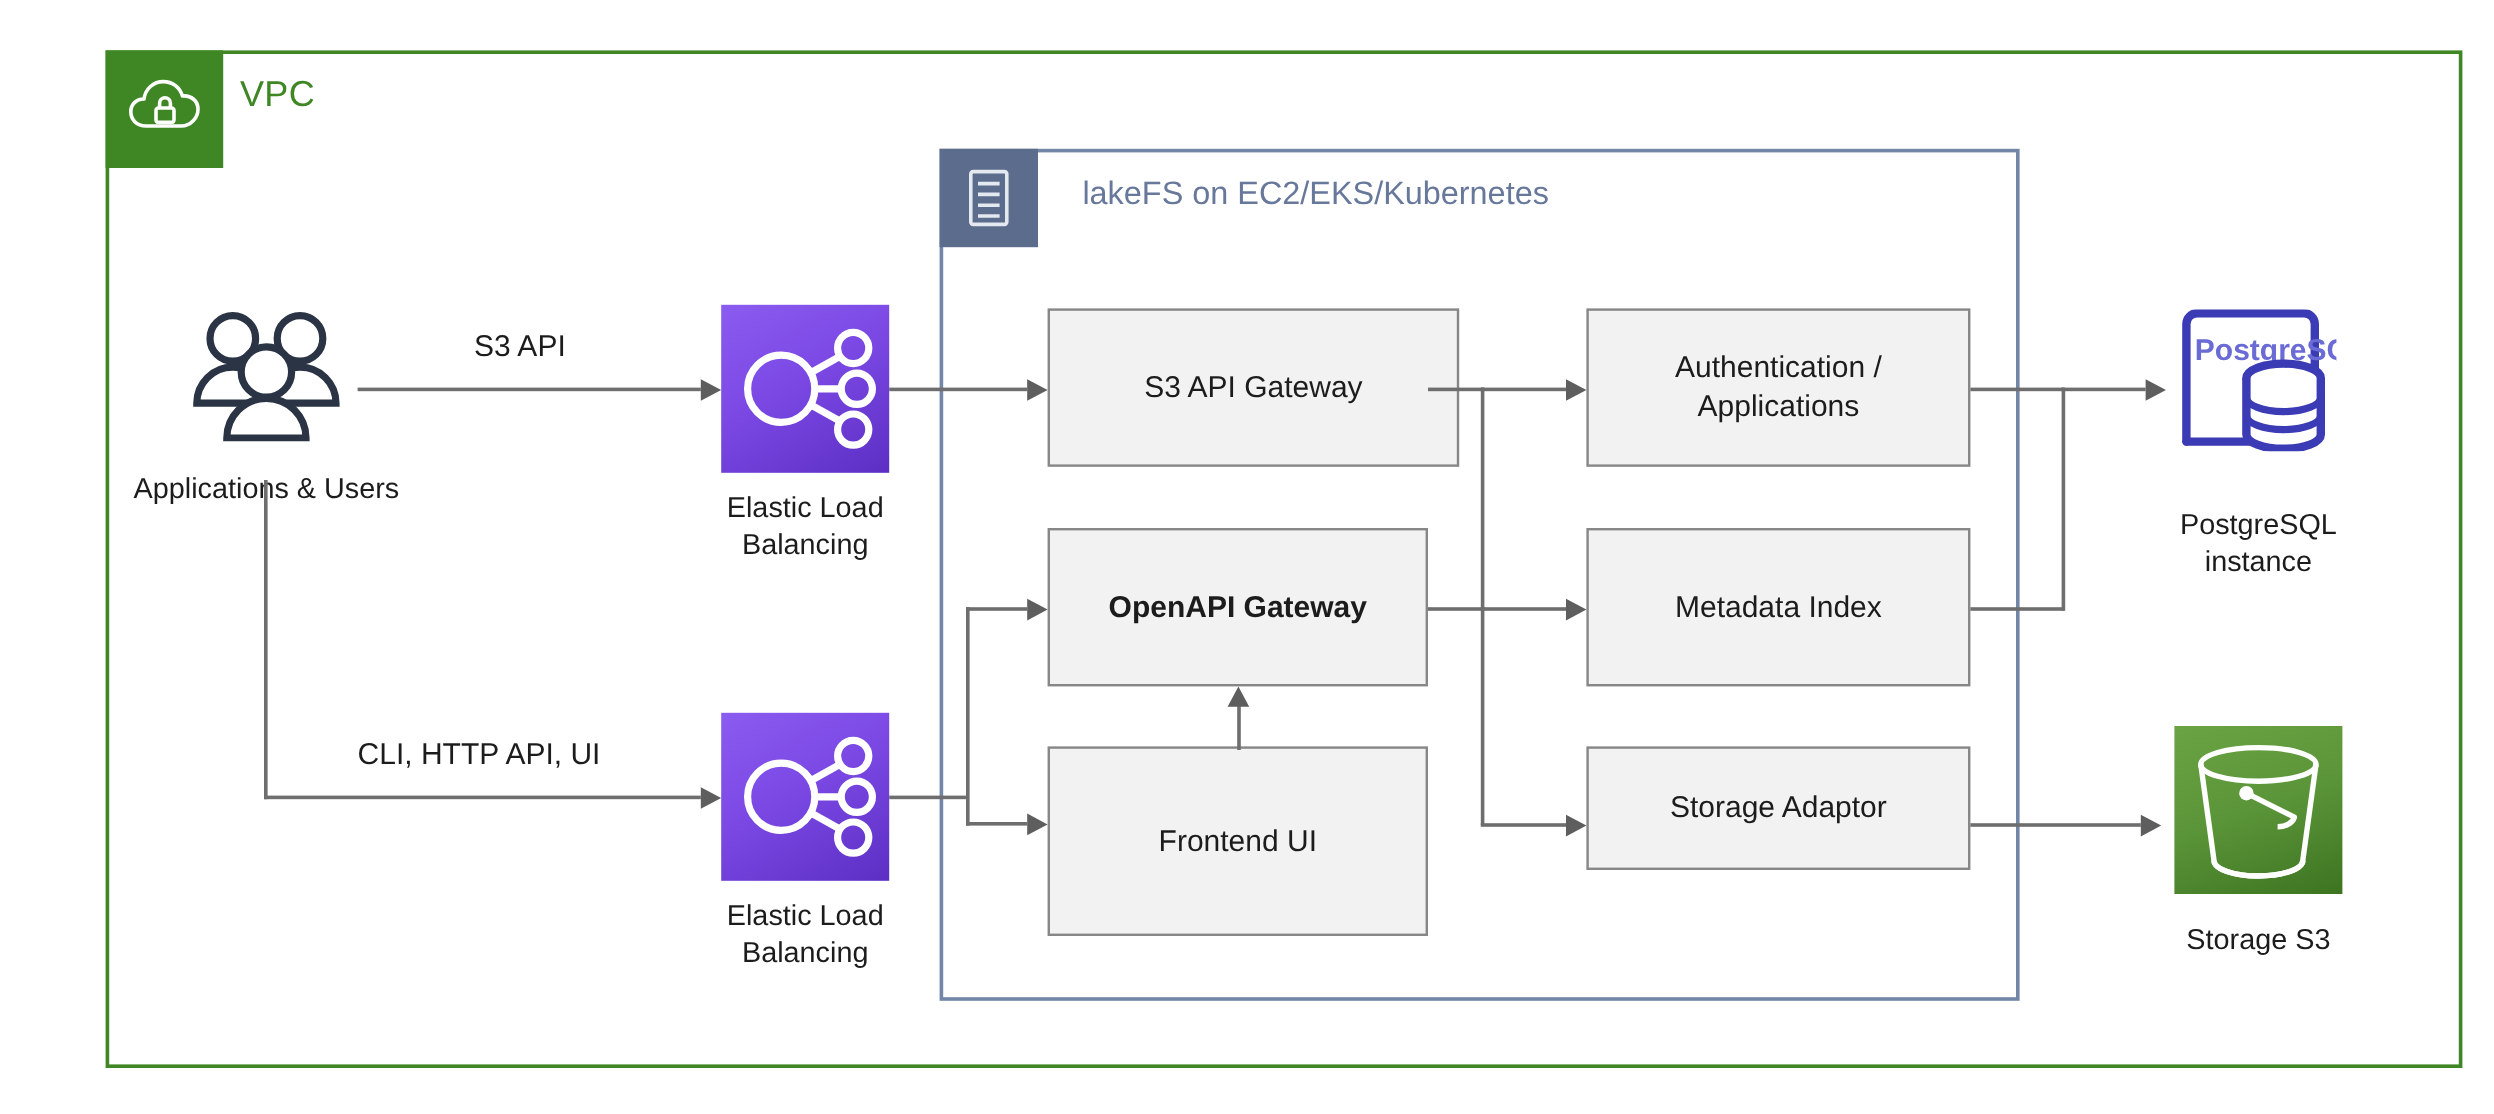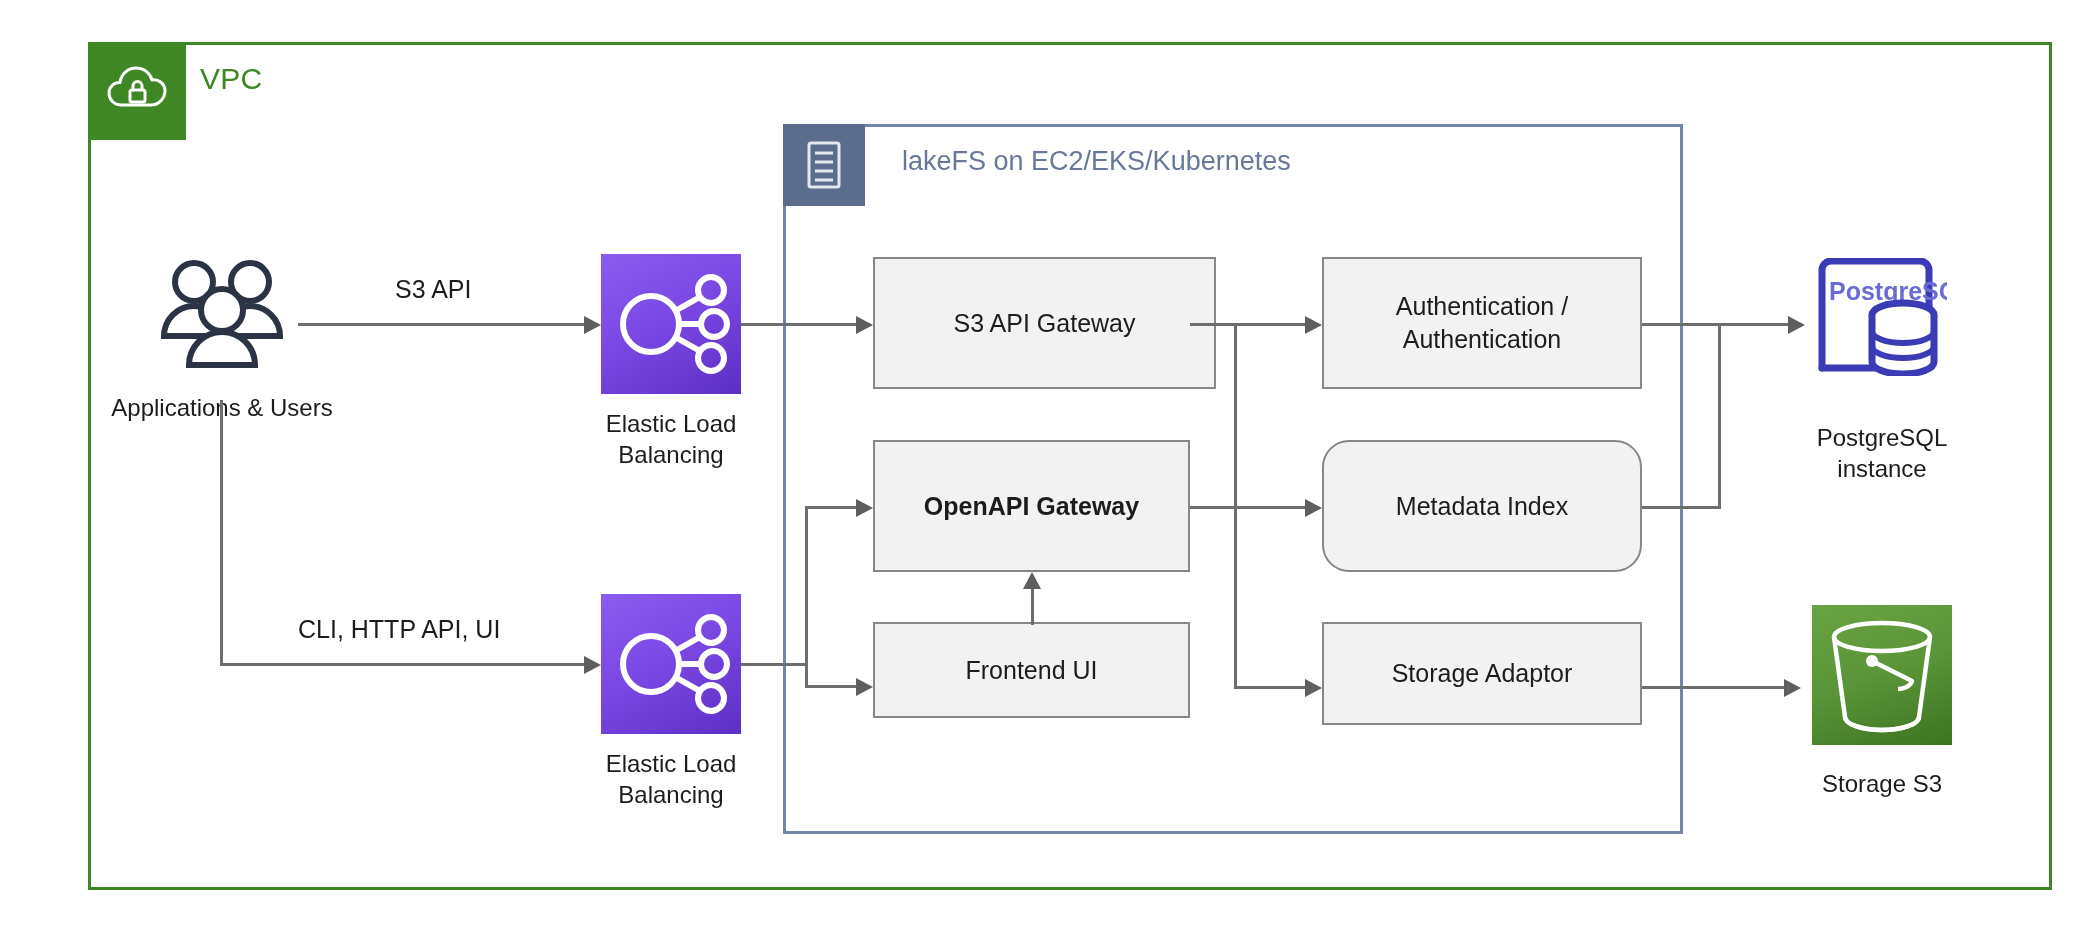--- a/index.html
+++ b/index.html
@@ -121,30 +121,30 @@
   <div class="cap" style="left:571px;top:779px;width:200px;">Balancing</div>
 
   <div class="abs pbox" style="left:873px;top:257px;width:343px;height:132px;">
     <span>S3 API Gateway</span>
   </div>
 
   <div class="abs pbox" style="left:873px;top:440px;width:317px;height:132px;font-weight:bold;">
     <span>OpenAPI Gateway</span>
   </div>
 
-  <div class="abs pbox" style="left:873px;top:622px;width:317px;height:96px;">
+  <div class="abs pbox" style="left:873px;top:622px;width:317px;height:158px;">
     <span>Frontend UI</span>
   </div>
 
   <div class="abs pbox" style="left:1322px;top:257px;width:320px;height:132px;flex-direction:column;">
     <span>Authentication /</span>
-    <span>Authentication</span>
-  </div>
-
-  <div class="abs pbox" style="left:1322px;top:440px;width:320px;height:132px;border-radius:27px;">
+    <span>Applications</span>
+  </div>
+
+  <div class="abs pbox" style="left:1322px;top:440px;width:320px;height:132px;">
     <span>Metadata Index</span>
   </div>
 
   <div class="abs pbox" style="left:1322px;top:622px;width:320px;height:103px;">
     <span>Storage Adaptor</span>
   </div>
 
   <div class="abs" id="pg-tile">
     <svg width="130" height="118" viewBox="0 0 130 118">
       <path d="M5 110 L5 12 a9 9 0 0 1 9-9 L103 3 a9 9 0 0 1 9 9 L112 64" fill="none" stroke="#3b3bb5" stroke-width="7" stroke-linecap="round"></path>

